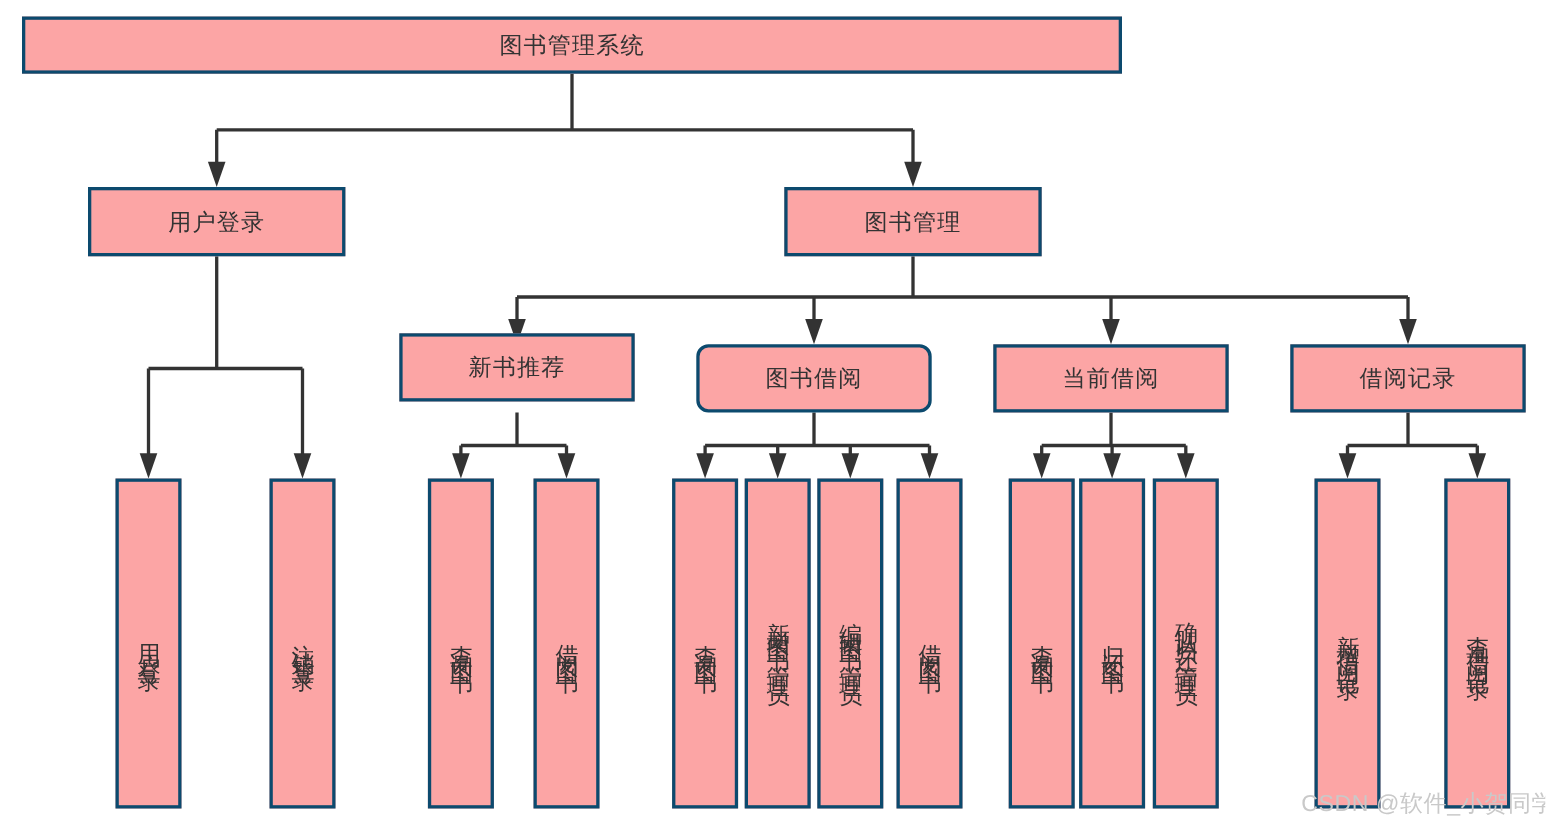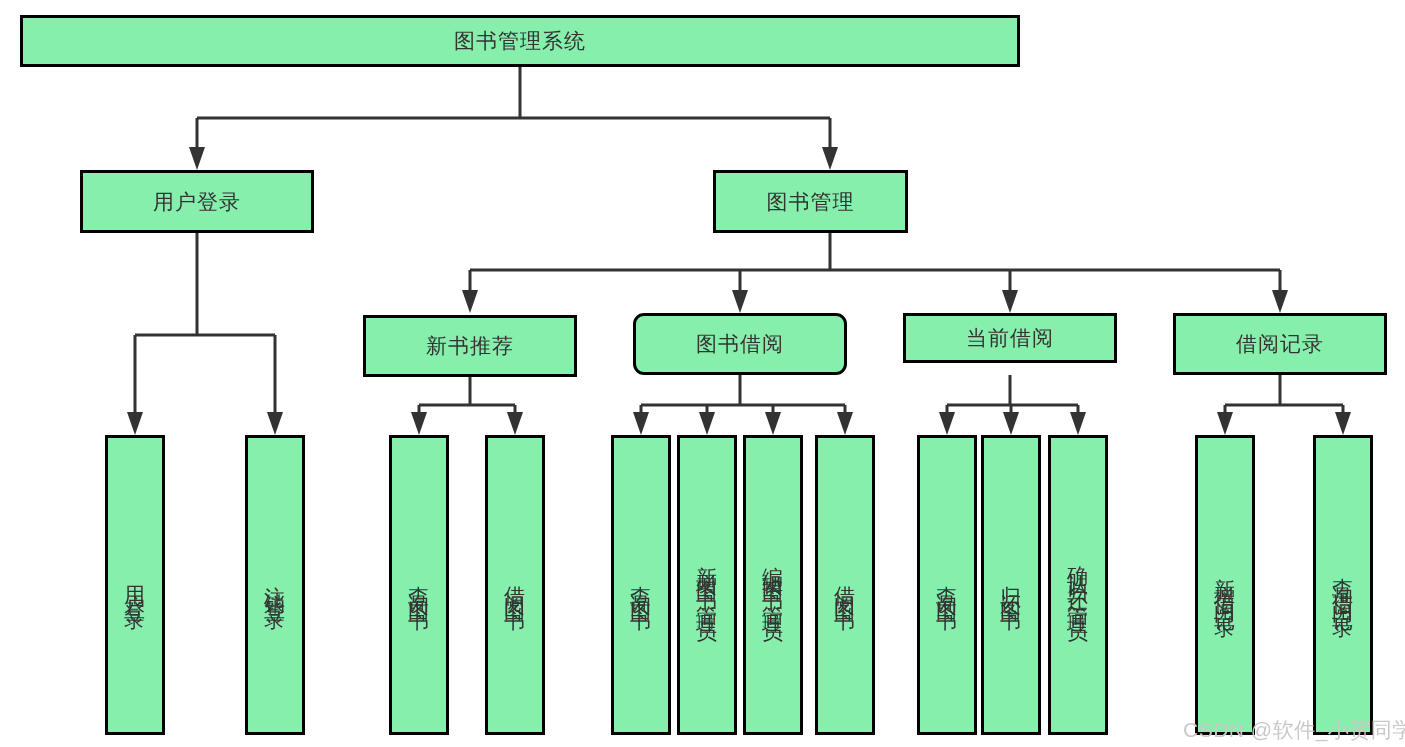--- a/index.html
+++ b/index.html
@@ -21,22 +21,22 @@
     stroke-width: 3;
     fill: none;
   }
   .connectors polygon {
     fill: #333333;
     stroke: none;
   }
   .box {
     position: absolute;
     box-sizing: border-box;
-    border: 3px solid #000000;
-    background: #86efac;
+    border: 3px solid #0c4a6e;
+    background: #fca5a5;
     display: flex;
     align-items: center;
     justify-content: center;
     color: #333333;
   }
   .h-box {
     font-size: 21px;
     letter-spacing: 1px;
     white-space: nowrap;
   }
@@ -109,25 +109,25 @@
     <g>
       <path d="M1280,375 V405 M1225,405 H1343 M1225,405 V417 M1343,405 V417"></path>
       <polygon points="1217,412 1233,412 1225,435"></polygon>
       <polygon points="1335,412 1351,412 1343,435"></polygon>
     </g>
   </svg>
 
   <div class="box h-box" style="left:20px; top:15px; width:1000px; height:52px;">图书管理系统</div>
 
   <div class="box h-box" style="left:80px; top:170px; width:234px; height:63px;">用户登录</div>
-  <div class="box h-box" style="left:713px; top:170px; width:195px; height:63px;">图书管理</div>
+  <div class="box h-box" style="left:713px; top:170px; width:234px; height:63px;">图书管理</div>
 
-  <div class="box h-box" style="left:363px; top:315px; width:214px; height:62px;">新书推荐</div>
+  <div class="box h-box" style="left:363px; top:303px; width:214px; height:62px;">新书推荐</div>
   <div class="box h-box" style="left:633px; top:313px; width:214px; height:62px;border-radius:11px;">图书借阅</div>
-  <div class="box h-box" style="left:903px; top:313px; width:214px; height:50px;">当前借阅</div>
+  <div class="box h-box" style="left:903px; top:313px; width:214px; height:62px;">当前借阅</div>
   <div class="box h-box" style="left:1173px; top:313px; width:214px; height:62px;">借阅记录</div>
 
   <div class="box leaf" style="left:105px; top:435px; width:60px; height:300px;">
     <span>用户登录</span>
   </div>
   <div class="box leaf" style="left:245px; top:435px; width:60px; height:300px;">
     <span>注销登录</span>
   </div>
 
   <div class="box leaf" style="left:389px; top:435px; width:60px; height:300px;">

